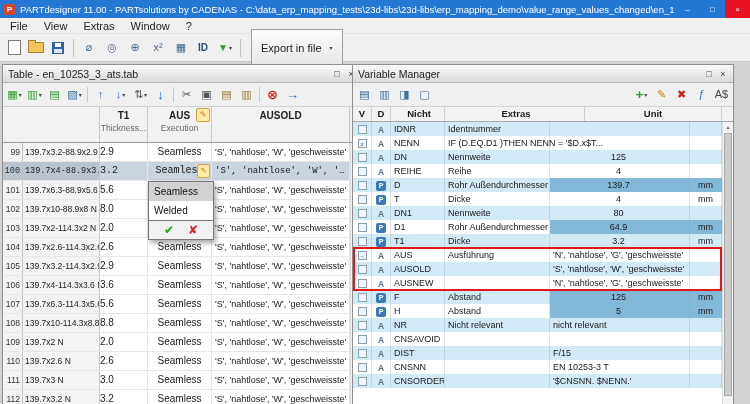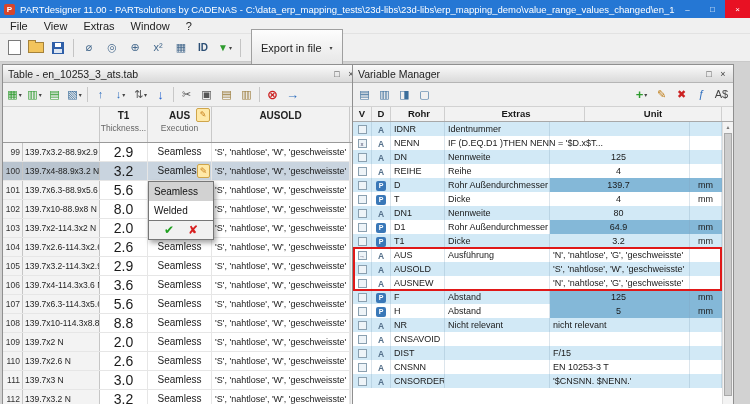--- a/index.html
+++ b/index.html
@@ -61,28 +61,28 @@
   .th{border-right:1px solid #c9c9c9;background:#f2f2f2;text-align:center;padding-top:3px;
     box-sizing:border-box;position:relative;overflow:hidden;}
   .th-main{font-size:10px;font-weight:bold;color:#222;}
   .th-sub{font-size:8.5px;color:#666;margin-top:2px;white-space:nowrap;overflow:hidden;}
   .corner{position:absolute;top:0;right:0;width:11px;height:36px;background:#f2f2f2;border-bottom:1px solid #9a9a9a;box-sizing:border-box;}
   .rowhdr-h{width:97px;}.t1h{width:48px;}.aush{width:64px;}.ausoldh{flex:1;}
   .hdr-pencil{position:absolute;top:1px;right:1px;width:12px;height:12px;background:#ffe9a8;
     border:1px solid #cfa54a;color:#c87f1a;font-size:8px;line-height:11px;text-align:center;border-radius:2px;}
   .tbody{position:absolute;top:36px;left:0;right:11px;bottom:0;overflow:hidden;}
   .trow{display:flex;height:19px;border-bottom:1px solid #e6e6e6;box-sizing:border-box;background:#fff;}
-  .trow.sel{background:#c9d4df;}
+  .trow.sel{background:#c9d4df;font-family:Liberation Mono, monospace;}
   .c{box-sizing:border-box;border-right:1px solid #e6e6e6;line-height:18px;white-space:nowrap;overflow:hidden;}
   .rowhdr{width:97px;background:#f3f3f3;border-right:1px solid #c6c6c6;display:flex;}
   .trow.sel .rowhdr{background:#b9c4cf;}
   .rnum{width:17px;text-align:right;padding-right:2px;font-size:8.5px;color:#333;
     border-right:1px solid #c6c6c6;flex:0 0 auto;}
   .rname{padding-left:2px;font-size:8.5px;color:#222;overflow:hidden;white-space:nowrap;}
-  .t1c{width:48px;text-align:center;font-size:14px;}
+  .t1c{width:48px;text-align:left;font-size:10px;}
   .ausc{width:64px;text-align:center;font-size:10px;position:relative;}
   .ausoldc{flex:1;padding-left:3px;font-size:9px;text-overflow:ellipsis;}
   .pencil{position:absolute;top:2px;right:1px;width:13px;height:14px;background:#ffe9a8;
     border:1px solid #cfa54a;color:#c87f1a;font-size:9px;line-height:12px;text-align:center;
     border-radius:2px;box-sizing:border-box;}
 
   
   .popup{position:absolute;left:145px;top:74px;width:66px;z-index:20;
     box-shadow:2px 3px 5px rgba(0,0,0,.35);font-size:10px;}
   .popup-list{background:#fff;border:1px solid #777;}
@@ -466,21 +466,21 @@
           </div>
           <div class="tbtn2">
             <span class="glyph2" style="color: rgb(68, 68, 68);">A$</span>
           </div>
         </div>
     </div>
     <div class="vmtable">
       <div class="vmhead">
         <div class="vh vcol">V</div>
         <div class="vh dcol">D</div>
-        <div class="vh namecol">Rohr</div>
+        <div class="vh namecol">Nicht</div>
         <div class="vh valuecol">Extras</div>
         <div class="vh unitcol">Unit</div>
       </div>
       <div class="vmcorner"></div>
       <div class="vmrows">
         <div class="redbox" style="top: 125px; height: 44px;"></div>
       <div class="vrow odd">
             <div class="vc vcol"><span class="vicon"></span></div>
             <div class="vc dcol"><span class="dicon alpha">A</span></div>
             <div class="vc namecol">IDNR</div>

